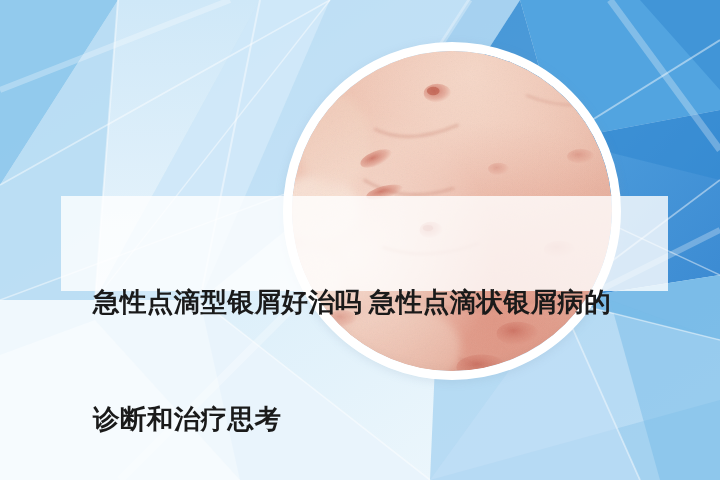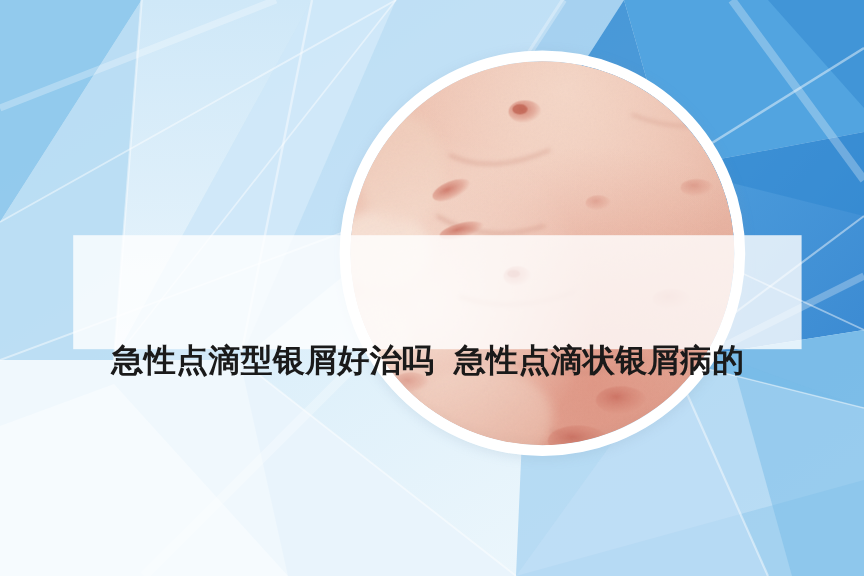--- a/index.html
+++ b/index.html
@@ -5,21 +5,21 @@
   html, body {
     margin: 0;
     padding: 0;
     background: #ffffff;
   }
   #banner {
     position: relative;
     width: 720px;
     height: 480px;
     overflow: hidden;
-    font-family: Liberation Mono, monospace;
+    font-family: Liberation Serif, serif;
     background: #eaf4fb;
   }
 
   
   #bg-svg {
     position: absolute;
     left: 0; top: 0;
     width: 720px;
     height: 480px;
     display: block;
@@ -240,15 +240,16 @@
         </radialGradient>
         <rect x="0" y="0" width="340" height="340" fill="url(#vig)"></rect>
       </svg>
     </div>
   </div>
 
   <div id="text-band"></div>
 
   <div id="headline">
     <span class="hl-line">急性点滴型银屑好治吗 急性点滴状银屑病的</span>
+    <span class="hl-line">诊断和治疗思考</span>
   </div>
 
 </div>
 
 </body></html>

